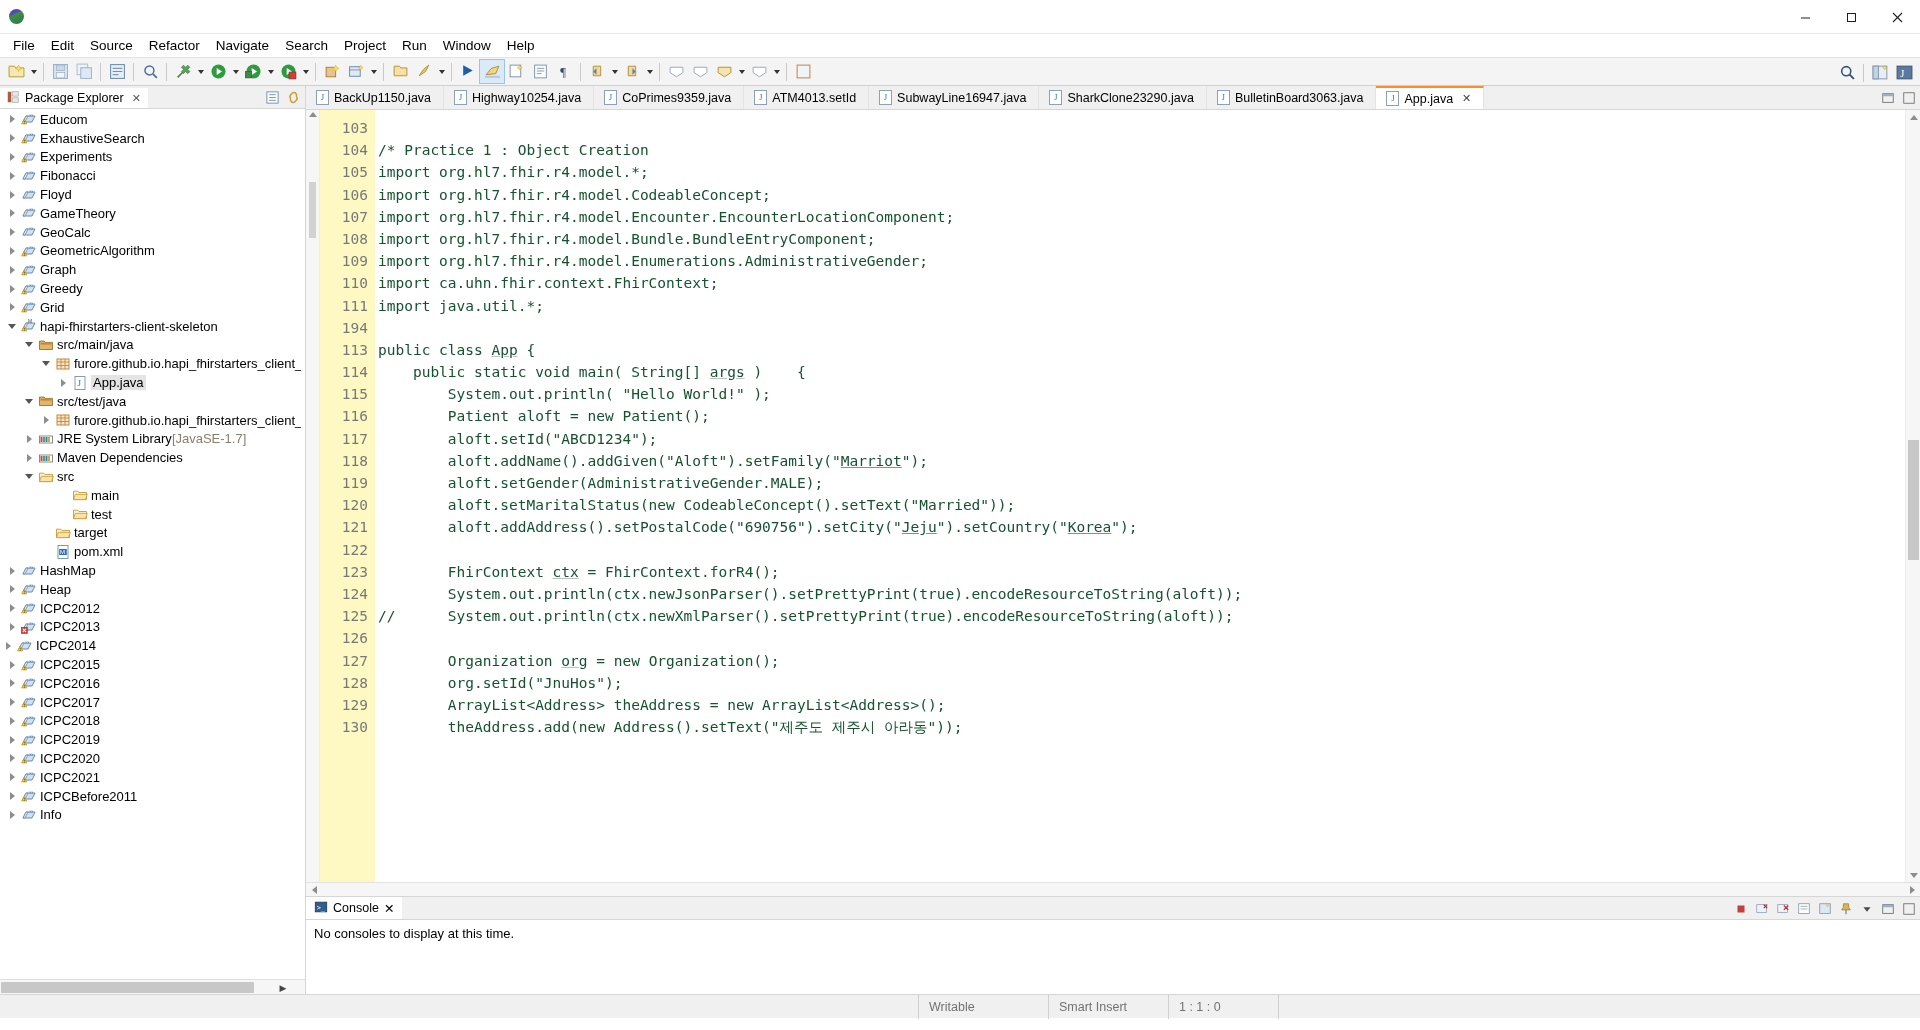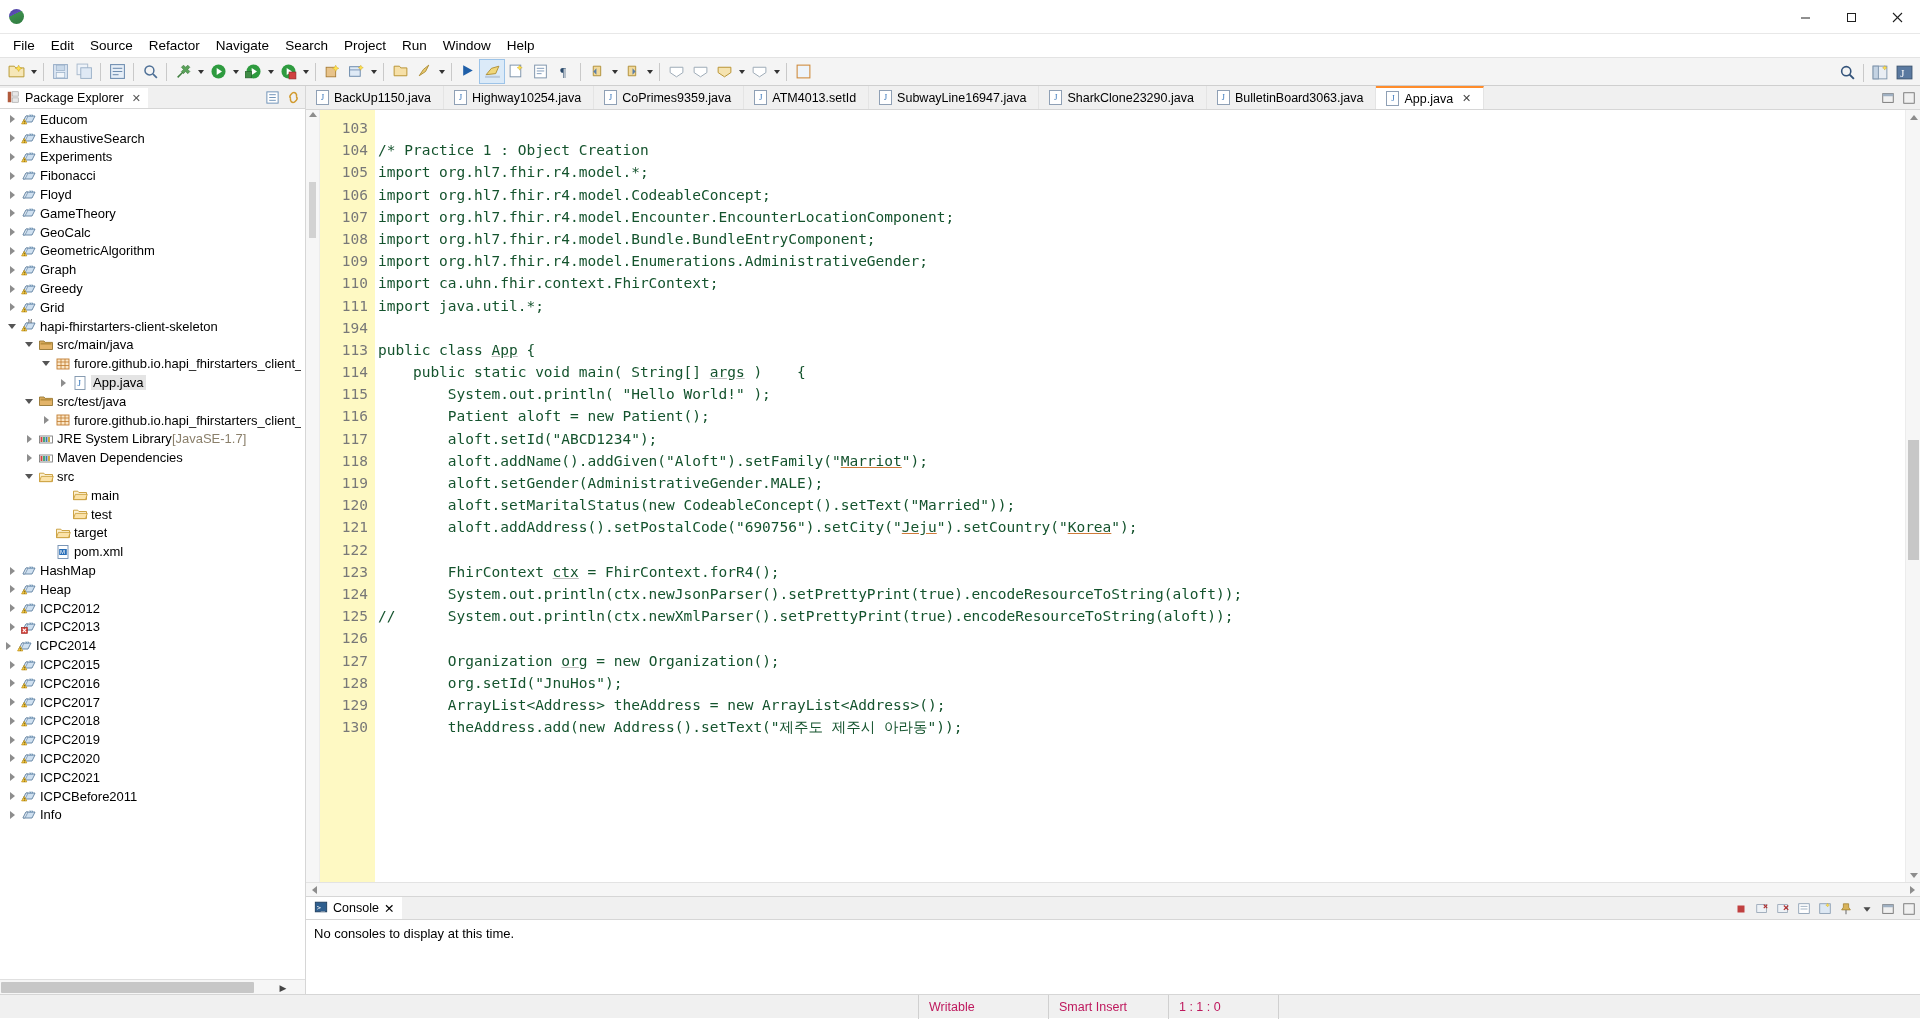--- a/index.html
+++ b/index.html
@@ -366,21 +366,21 @@
     color: #000;
     background: #ffffff;
   }
 
   
   #statusbar {
     height: 24px;
     background: #f0f0f0;
     border-top: 1px solid #d6d6d6;
     display: flex; align-items: center;
-    font-size: 12.5px; color: #be185d;
+    font-size: 12.5px; color: #737373;
     position: relative;
   }
   .sb-cell {
     height: 24px; display: flex; align-items: center;
     padding: 0 10px;
     border-left: 1px solid #d0d0d0;
     white-space: nowrap;
   }
   #sb-spacer { flex: 1 1 auto; }
 </style>

